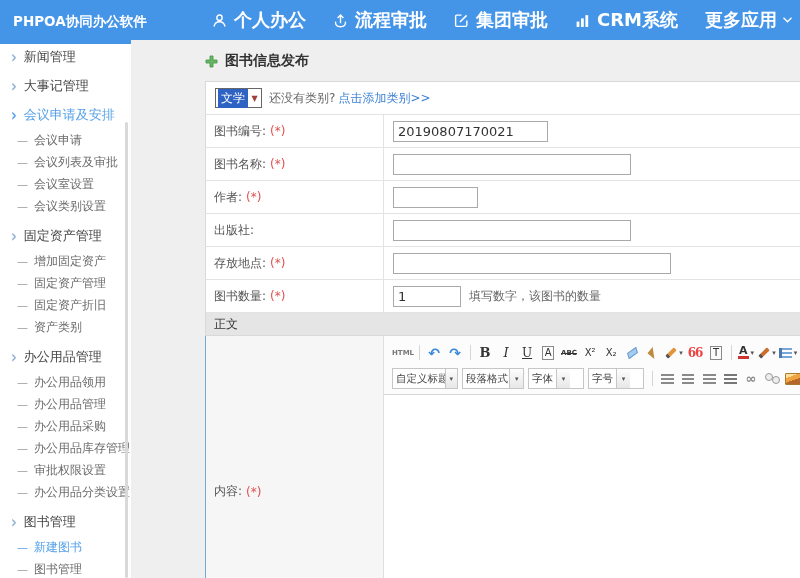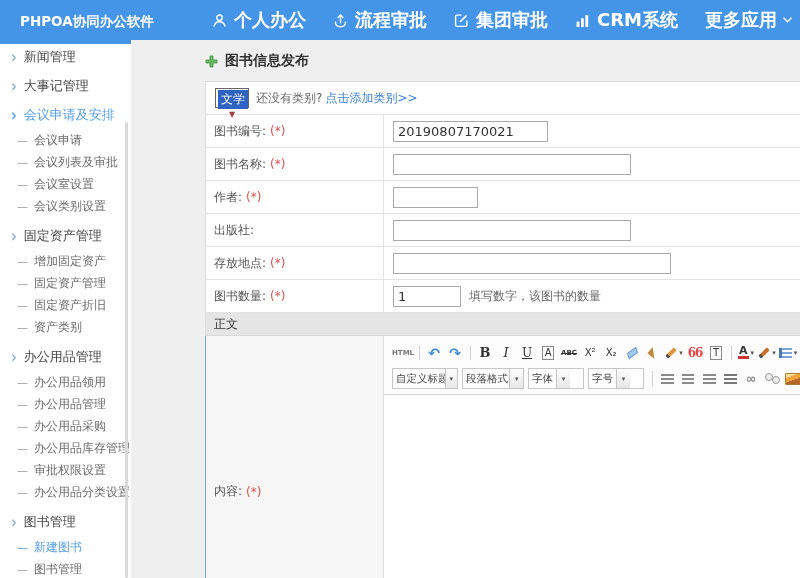--- a/index.html
+++ b/index.html
@@ -4,21 +4,21 @@
 <style>
   * { margin:0; padding:0; box-sizing:border-box; }
   html,body { width:800px; height:578px; overflow:hidden; background:#efefef;
     font-family:"DejaVu Sans", sans-serif; }
   .stage { position:relative; width:800px; height:578px; overflow:hidden; }
 
   
   .topbar { position:absolute; left:0; top:0; width:800px; height:40px;
     background:#4495e8; display:flex; align-items:center; padding-left:180px; z-index:5; }
   .logo { position:absolute; left:0; top:0; width:131px; height:44px; background:#4495e8;
-    color:#fff; font-size:13.5px; font-weight:bold; line-height:42px; padding-left:20px;
+    color:#fff; font-size:13.5px; font-weight:bold; line-height:42px; padding-left:13px;
     white-space:nowrap; }
   .hamburger { width:18px; height:13px; display:flex; flex-direction:column;
     justify-content:space-between; cursor:pointer; margin-right:32px; }
   .hamburger i { display:block; height:2.5px; background:#fff; border-radius:1px; }
   .nav-item { display:flex; align-items:center; color:#fff; font-size:18px; font-weight:bold;
     margin-right:27px; cursor:pointer; white-space:nowrap; }
   .nav-item svg { margin-right:7px; }
   .nav-caret { margin-left:6px; display:flex; }
 
   
@@ -52,21 +52,21 @@
   .fcell-field { flex:1; display:flex; align-items:center; padding-left:9px; }
   .req { color:#e25050; margin-left:4px; font-size:12px; }
   .txt-input { border:1px solid #a9a9a9; height:21px; font-size:13px; color:#333;
     padding:0 4px; background:#fff; font-family:"DejaVu Sans", sans-serif; }
   .hint { font-size:12px; color:#666; margin-left:8px; }
   .note { font-size:12px; color:#666; margin-left:7px; }
   .add-link { font-size:12px; color:#3a7fd5; margin-left:3px; cursor:pointer; }
 
   
   .sel { display:inline-flex; align-items:center; border:1px solid #666; background:#fff;
-    height:20px; cursor:pointer;flex-direction:column; }
+    height:20px; cursor:pointer; }
   .sel-txt { background:#2e63c4; color:#fff; font-size:12px; padding:1px 3px; margin:1px 0 1px 2px; }
   .sel-arrow { width:13px; text-align:center; font-size:8px; color:#9e4040; }
 
   
   .frow-section { height:23px; background:#e5e5e5; display:flex; align-items:center;
     border-bottom:1px solid #d9d9d9; border-left:1px solid #d9d9d9; }
   .section-label { font-size:12px; color:#333; padding-left:8px; }
   .frow-content { height:312px; border-left:1px solid #74a8d8; display:flex;
     border-bottom:1px solid #e3e3e3; }
   .fcell-content-label { width:178px; min-width:178px; background:#f6f6f6;

